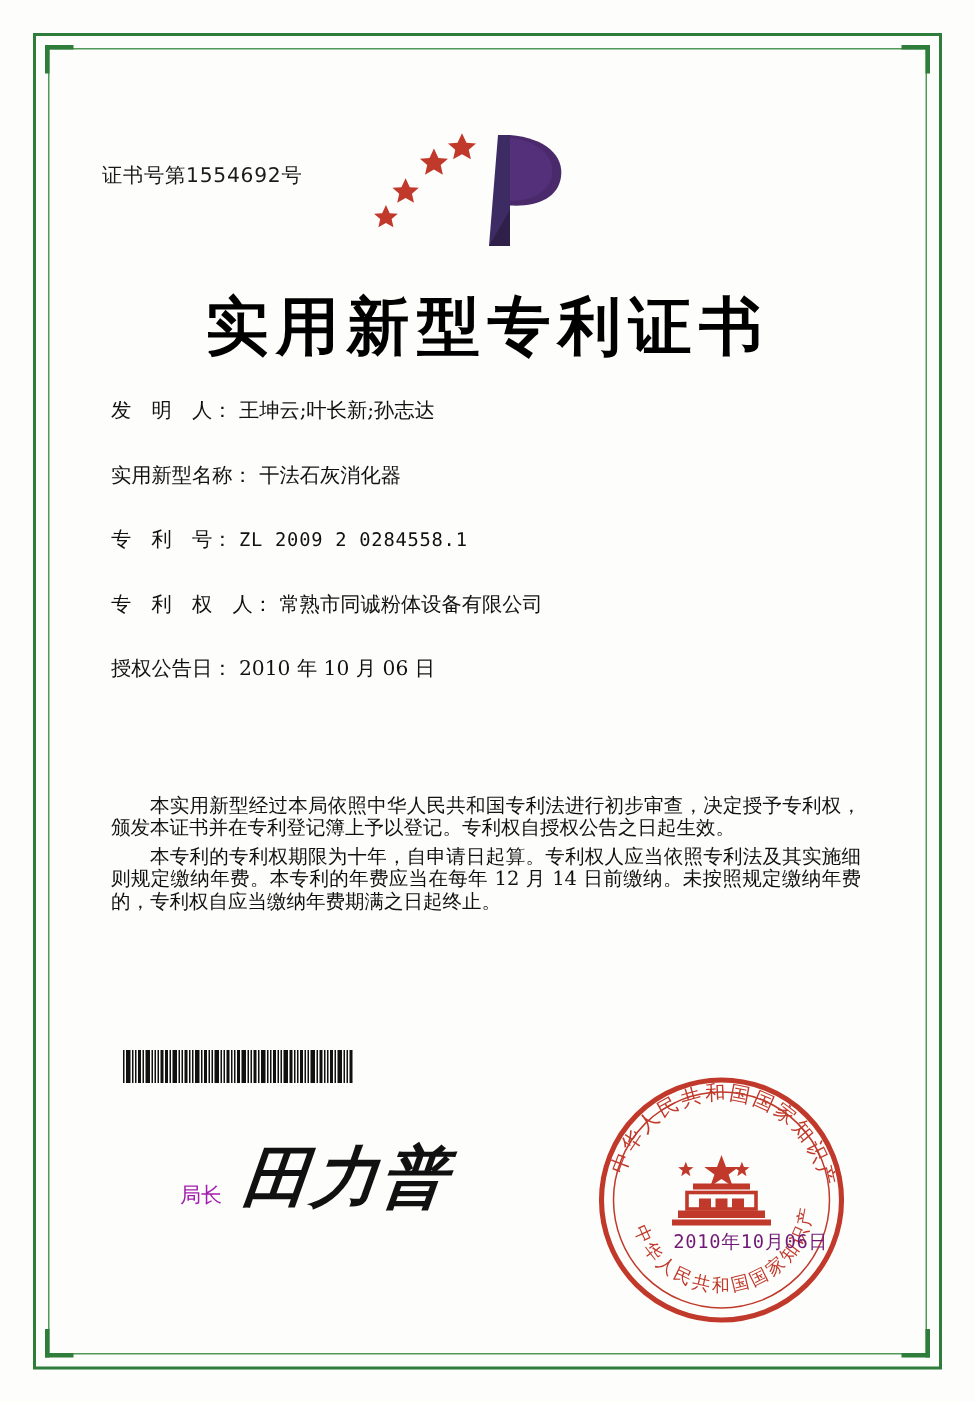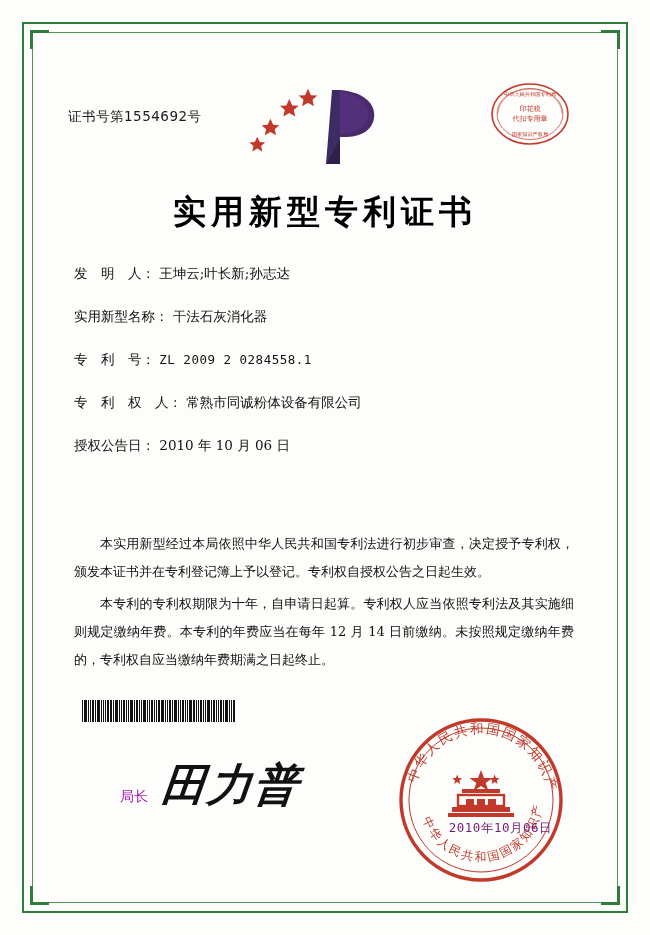--- a/index.html
+++ b/index.html
@@ -86,21 +86,21 @@
   }
 
   .title {
     position: absolute;
     left: 0;
     right: 0;
     top: 130px;
     text-align: center;
     font-family: "DejaVu Serif", "Liberation Serif", serif;
     font-weight: bold;
-    font-size: 33px;
+    font-size: 42px;
     letter-spacing: 5px;
     color: #000;
   }
 
   .fields {
     position: absolute;
     left: 14px;
     top: 205px;
     width: 500px;
   }
@@ -124,21 +124,21 @@
     letter-spacing: 0.5px;
   }
 
   .paragraphs {
     position: absolute;
     left: 14px;
     top: 470px;
     width: 500px;
     font-family: "DejaVu Serif", "Liberation Serif", serif;
     font-size: 13px;
-    line-height: 28px;
+    line-height: 15px;
     color: #111;
     text-align: justify;
   }
   .paragraphs p {
     margin: 0 0 4px 0;
     text-indent: 26px;
   }
 
   
   .barcode {
@@ -223,31 +223,20 @@
   <div class="border-inner"></div>
   <div class="corner tl"></div>
   <div class="corner tr"></div>
   <div class="corner bl"></div>
   <div class="corner br"></div>
 
   <div class="content">
 
     <div class="cert-number">证书号第1554692号</div>
 
-    <div class="oval-seal">
-      <svg width="84" height="68" viewBox="0 0 84 68">
-        <ellipse cx="42" cy="34" rx="38" ry="30" fill="none" stroke="#c0392b" stroke-width="1.6"></ellipse>
-        <ellipse cx="42" cy="34" rx="33" ry="25.5" fill="none" stroke="#c0392b" stroke-width="0.7"></ellipse>
-        <path d="M10,34 a32,25 0 0 1 64,0" fill="none" stroke="#c0392b" stroke-width="0.5"></path>
-        <text x="42" y="16" font-size="5.2" fill="#c0392b" text-anchor="middle" font-family="DejaVu Sans, sans-serif">中华人民共和国专利局</text>
-        <text x="42" y="31" font-size="7" fill="#c0392b" text-anchor="middle" font-family="DejaVu Sans, sans-serif">印花税</text>
-        <text x="42" y="41" font-size="7" fill="#c0392b" text-anchor="middle" font-family="DejaVu Sans, sans-serif">代扣专用章</text>
-        <text x="42" y="56" font-size="5.2" fill="#c0392b" text-anchor="middle" font-family="DejaVu Sans, sans-serif">国家知识产权局</text>
-      </svg>
-    </div>
 
     <div class="logo">
       <svg width="170" height="86" viewBox="0 0 170 86">
         <g fill="#c0392b">
           <polygon points="18,58 21.5,65.5 29,66 23.3,71 25,78.5 18,74.5 11,78.5 12.7,71 7,66 14.5,65.5" transform="scale(0.72) translate(6,18)"></polygon>
           <polygon points="30,38 33.5,45.5 41,46 35.3,51 37,58.5 30,54.5 23,58.5 24.7,51 19,46 26.5,45.5" transform="scale(0.8) translate(8,8)"></polygon>
           <polygon points="52,22 55.5,29.5 63,30 57.3,35 59,42.5 52,38.5 45,42.5 46.7,35 41,30 48.5,29.5" transform="scale(0.85) translate(6,-2)"></polygon>
           <polygon points="76,14 79.5,21.5 87,22 81.3,27 83,34.5 76,30.5 69,34.5 70.7,27 65,22 72.5,21.5" transform="scale(0.85) translate(4,-6)"></polygon>
         </g>
 

